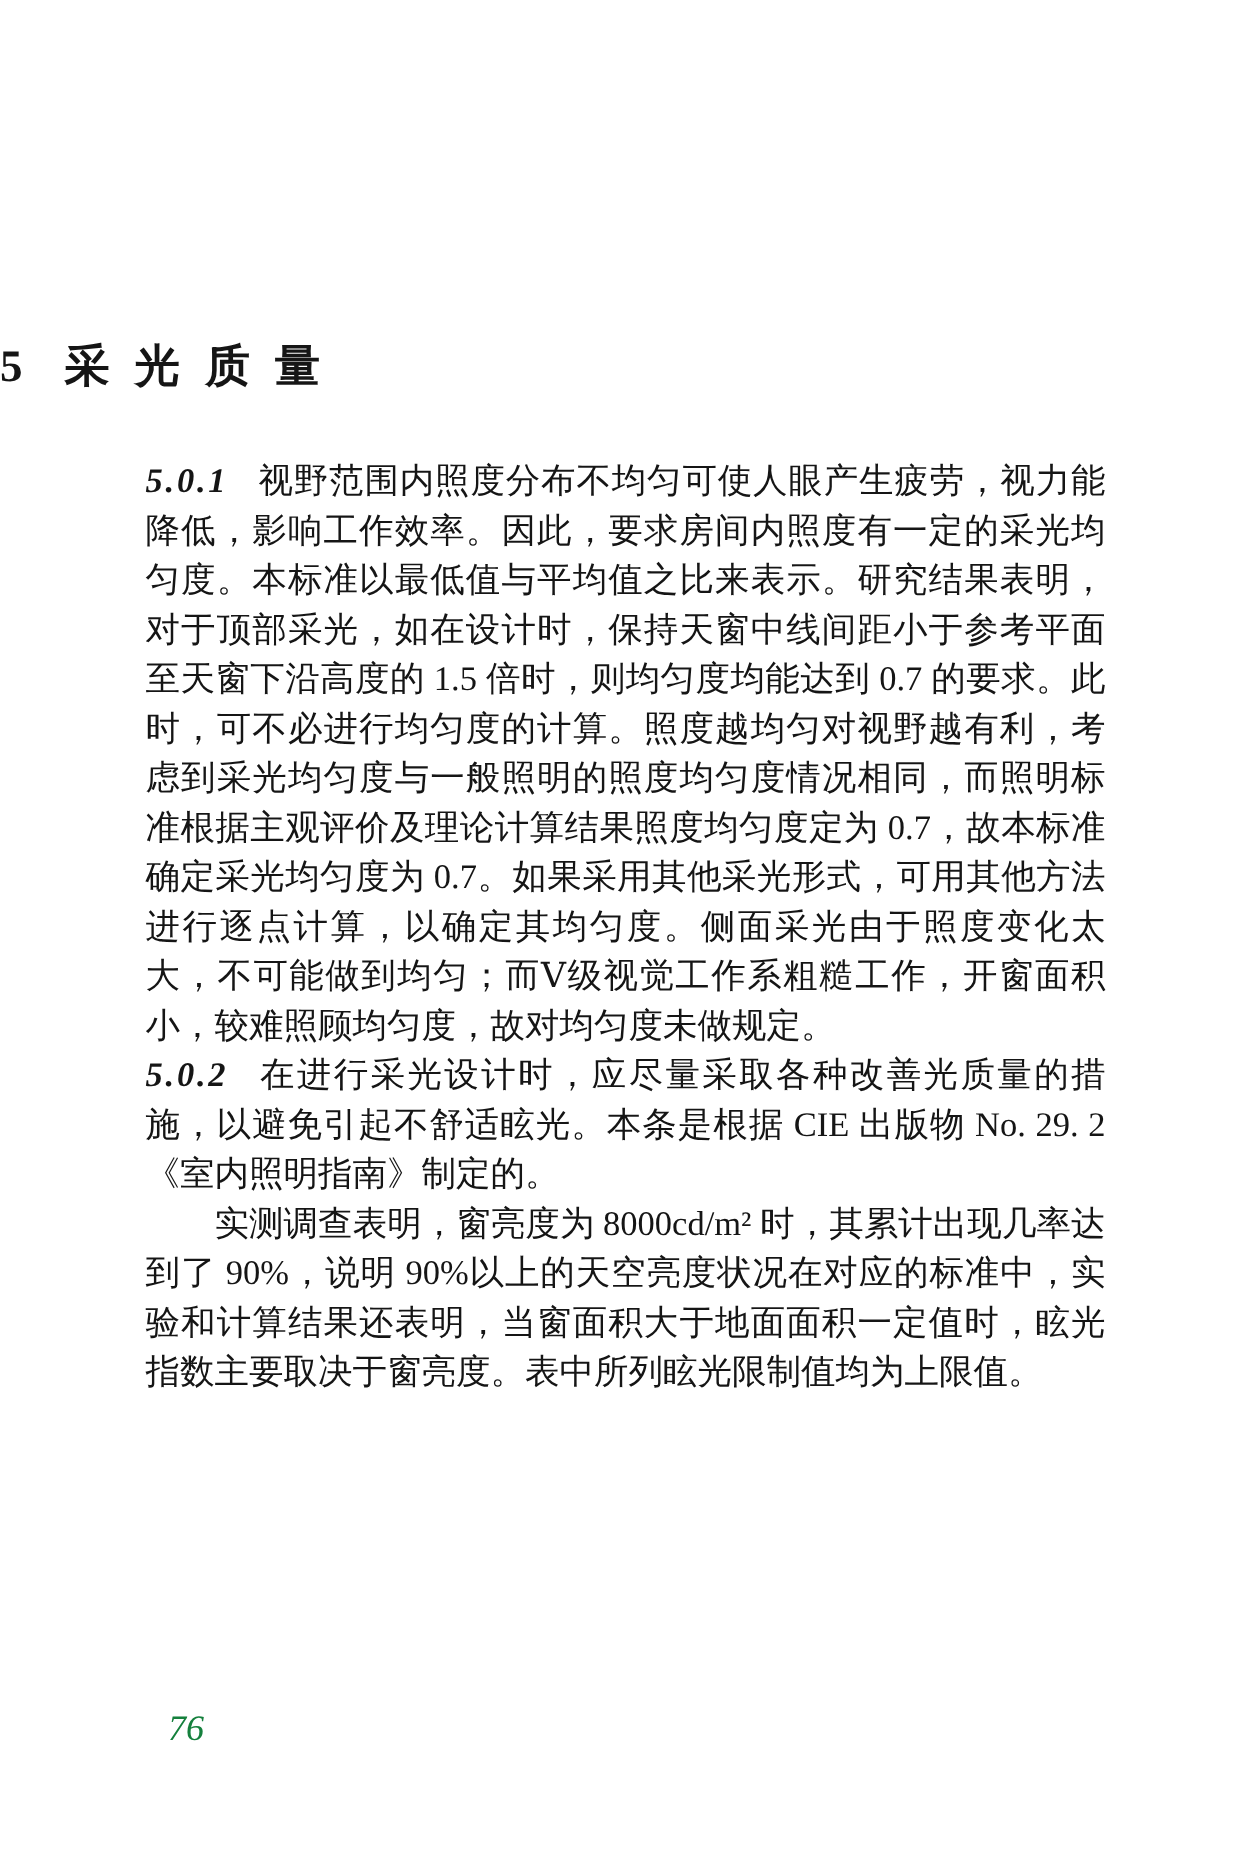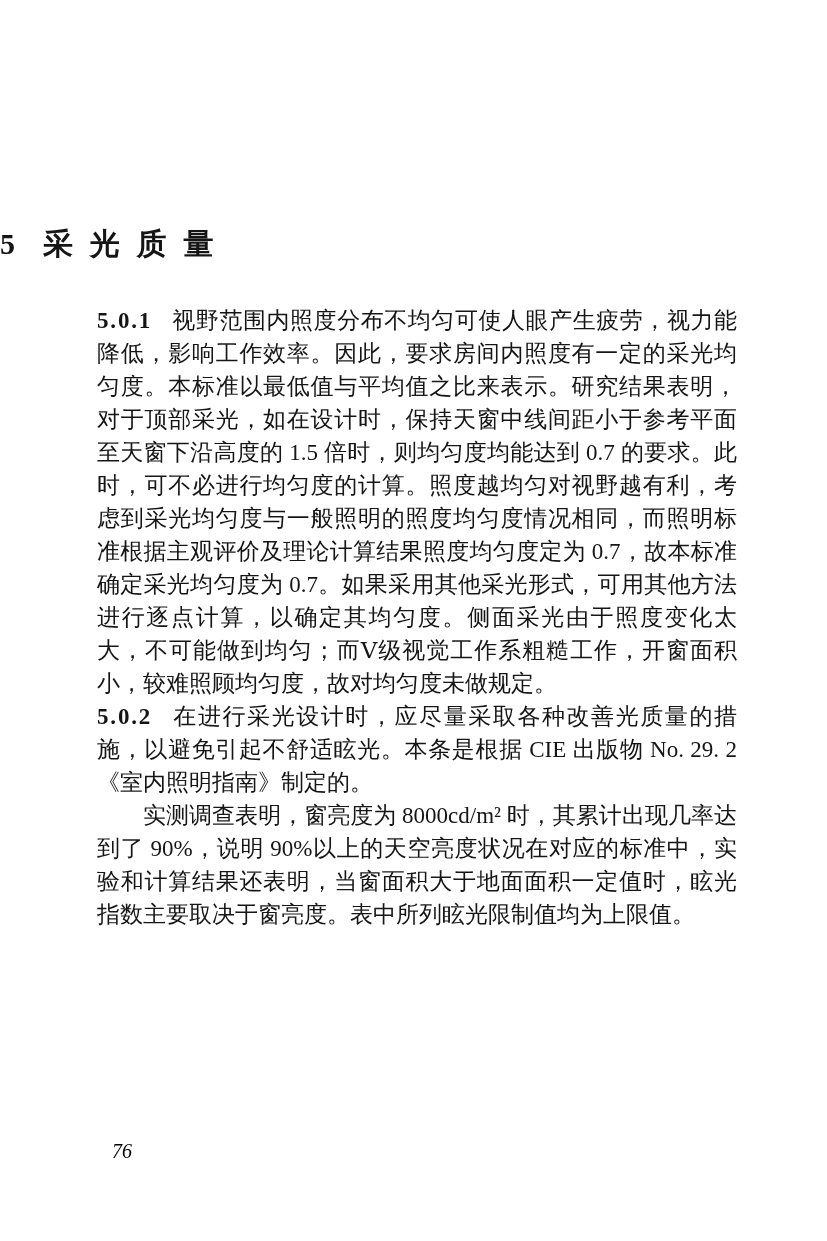--- a/index.html
+++ b/index.html
@@ -50,28 +50,29 @@
     margin: 0;
     padding: 0;
   }
   .para.indent {
     text-indent: 2em;
   }
   .clause-label {
     font-weight: 700;
     margin-right: 0.85em;
     letter-spacing: 0.08em;
+    font-style: italic;
   }
   .page-number {
     position: absolute;
     left: 112px;
     top: 1140px;
-    font-size: 20px;
+    font-size: 24px;
     font-style: italic;
-    color: #000000;
+    color: #15803d;
   }
 </style>
 </head>
 <body>
 
 <div class="page">
 
   <h1 class="chapter-title">
     <span class="chapter-no">5</span><span class="chapter-text">采光质量</span>
   </h1>

